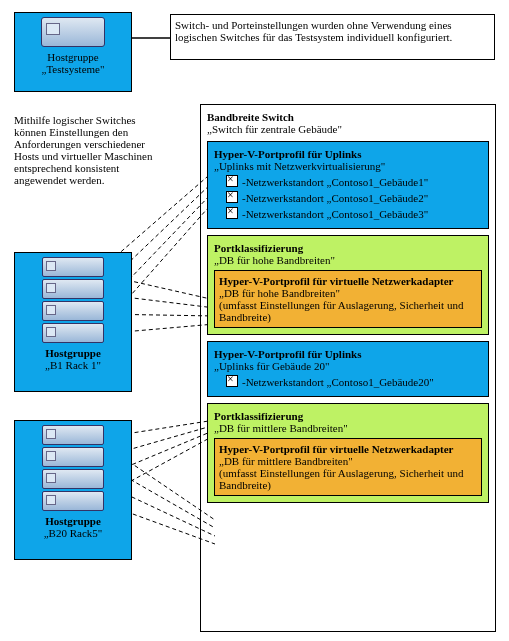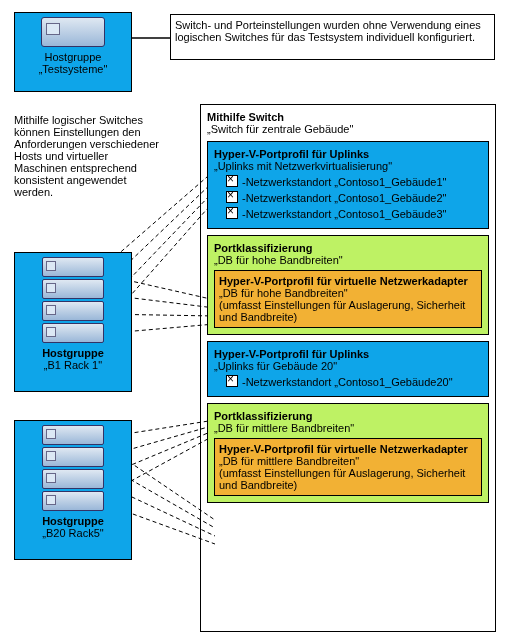--- a/index.html
+++ b/index.html
@@ -23,21 +23,21 @@
     width: 490px;
     height: 625px;
   }
   svg.lines {
     position: absolute;
     top: 0; left: 0;
     width: 490px;
     height: 625px;
     z-index: 1;
   }
-  .layer { position: absolute; z-index: 2; }
+  .layer { position: absolute; z-index: 2; font-family: Liberation Serif, serif; }
   .hostgroup-test {
     left: 4px; top: 2px; width: 118px; height: 80px;
     display: flex; flex-direction: column; align-items: center;
     padding: 4px; text-align: center;
   }
   .note1 {
     left: 160px; top: 4px; width: 325px; height: 46px;
     padding: 4px;
   }
   .desc-text {
@@ -151,21 +151,21 @@
   <div>„Testsysteme"</div>
 </div>
 
 <div class="layer box note1">
   <span>Switch- und Porteinstellungen wurden ohne Verwendung eines logischen Switches für das Testsystem individuell konfiguriert.</span>
 </div>
 
 <div class="layer desc-text">Mithilfe logischer Switches können Einstellungen den Anforderungen verschiedener Hosts und virtueller Maschinen entsprechend konsistent angewendet werden.</div>
 
 <div class="layer box logical-switch">
-  <div class="title">Mithilfe Switch</div>
+  <div class="title">Bandbreite Switch</div>
   <div>„Switch für zentrale Gebäude"</div>
 
   <div class="profile blue">
     <div class="title">Hyper-V-Portprofil für Uplinks</div>
     <div>„Uplinks mit Netzwerkvirtualisierung"</div>
     <div class="ns-line"><span class="chk"></span><span>-Netzwerkstandort „Contoso1_Gebäude1"</span></div>
     <div class="ns-line"><span class="chk"></span><span>-Netzwerkstandort „Contoso1_Gebäude2"</span></div>
     <div class="ns-line"><span class="chk"></span><span>-Netzwerkstandort „Contoso1_Gebäude3"</span></div>
   </div>
 

